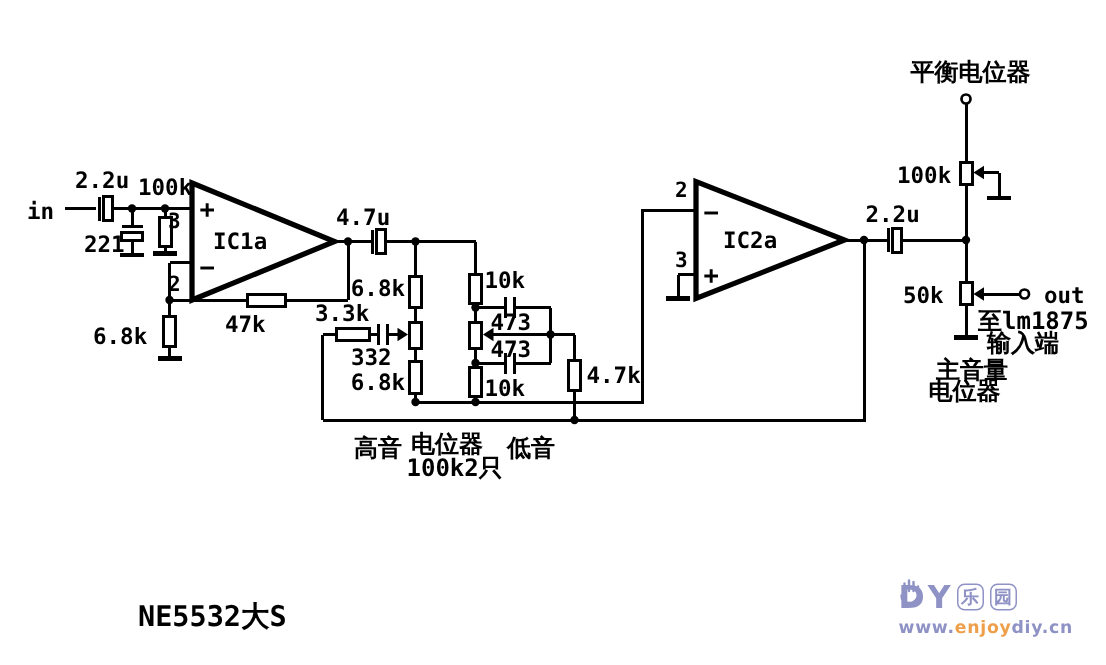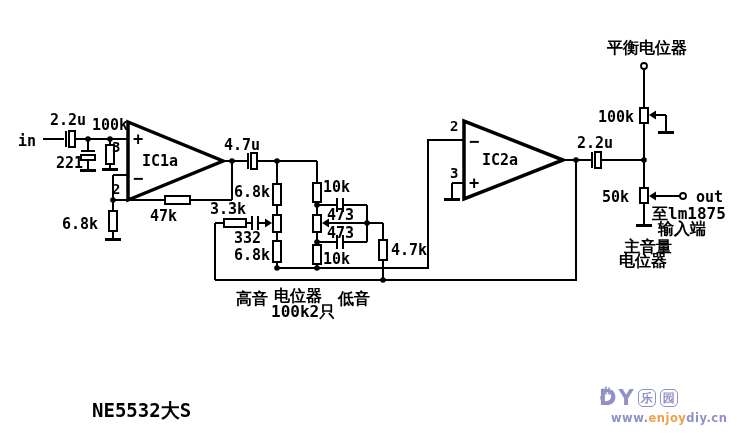--- a/index.html
+++ b/index.html
@@ -25,21 +25,21 @@
   .lbl-sign{font-family:"DejaVu Sans Mono",monospace;font-weight:bold;font-size:17px;fill:#000;}
   .caption{font-family:"DejaVu Sans Mono","DejaVu Sans",sans-serif;font-weight:bold;font-size:19px;fill:#000;}
   
   .watermark{position:absolute;left:599px;top:385px;width:136px;height:46px;color:var(--wm-purple);}
   .wm-row1{display:flex;align-items:center;gap:1px;height:26px;}
   .wm-letter{font-family:"DejaVu Sans",sans-serif;font-weight:bold;font-size:21px;line-height:22px;}
   .wm-hand{display:inline-block;margin:0 0px 6px 0;}
   .wm-box{display:inline-block;width:16px;height:16px;margin-left:3px;border:1.6px solid var(--wm-purple);
           border-radius:5px;font-family:"DejaVu Sans",sans-serif;font-size:12px;line-height:16px;
           text-align:center;font-weight:bold;}
-  .wm-url{font-family:"DejaVu Sans",sans-serif;font-weight:bold;font-size:11.5px;letter-spacing:0.5px;margin-top:0px;margin-left:12px;}
+  .wm-url{font-family:"DejaVu Sans",sans-serif;font-weight:bold;font-size:11.5px;letter-spacing:0.5px;margin-top:0px;}
   .wm-url .hl{color:var(--wm-orange);}
 </style>
 </head>
 <body>
 
 <div id="stage">
 <svg width="737" height="443" viewBox="0 0 737 443">
 
   <g>
     <text class="lbl" x="18" y="146">in</text>

